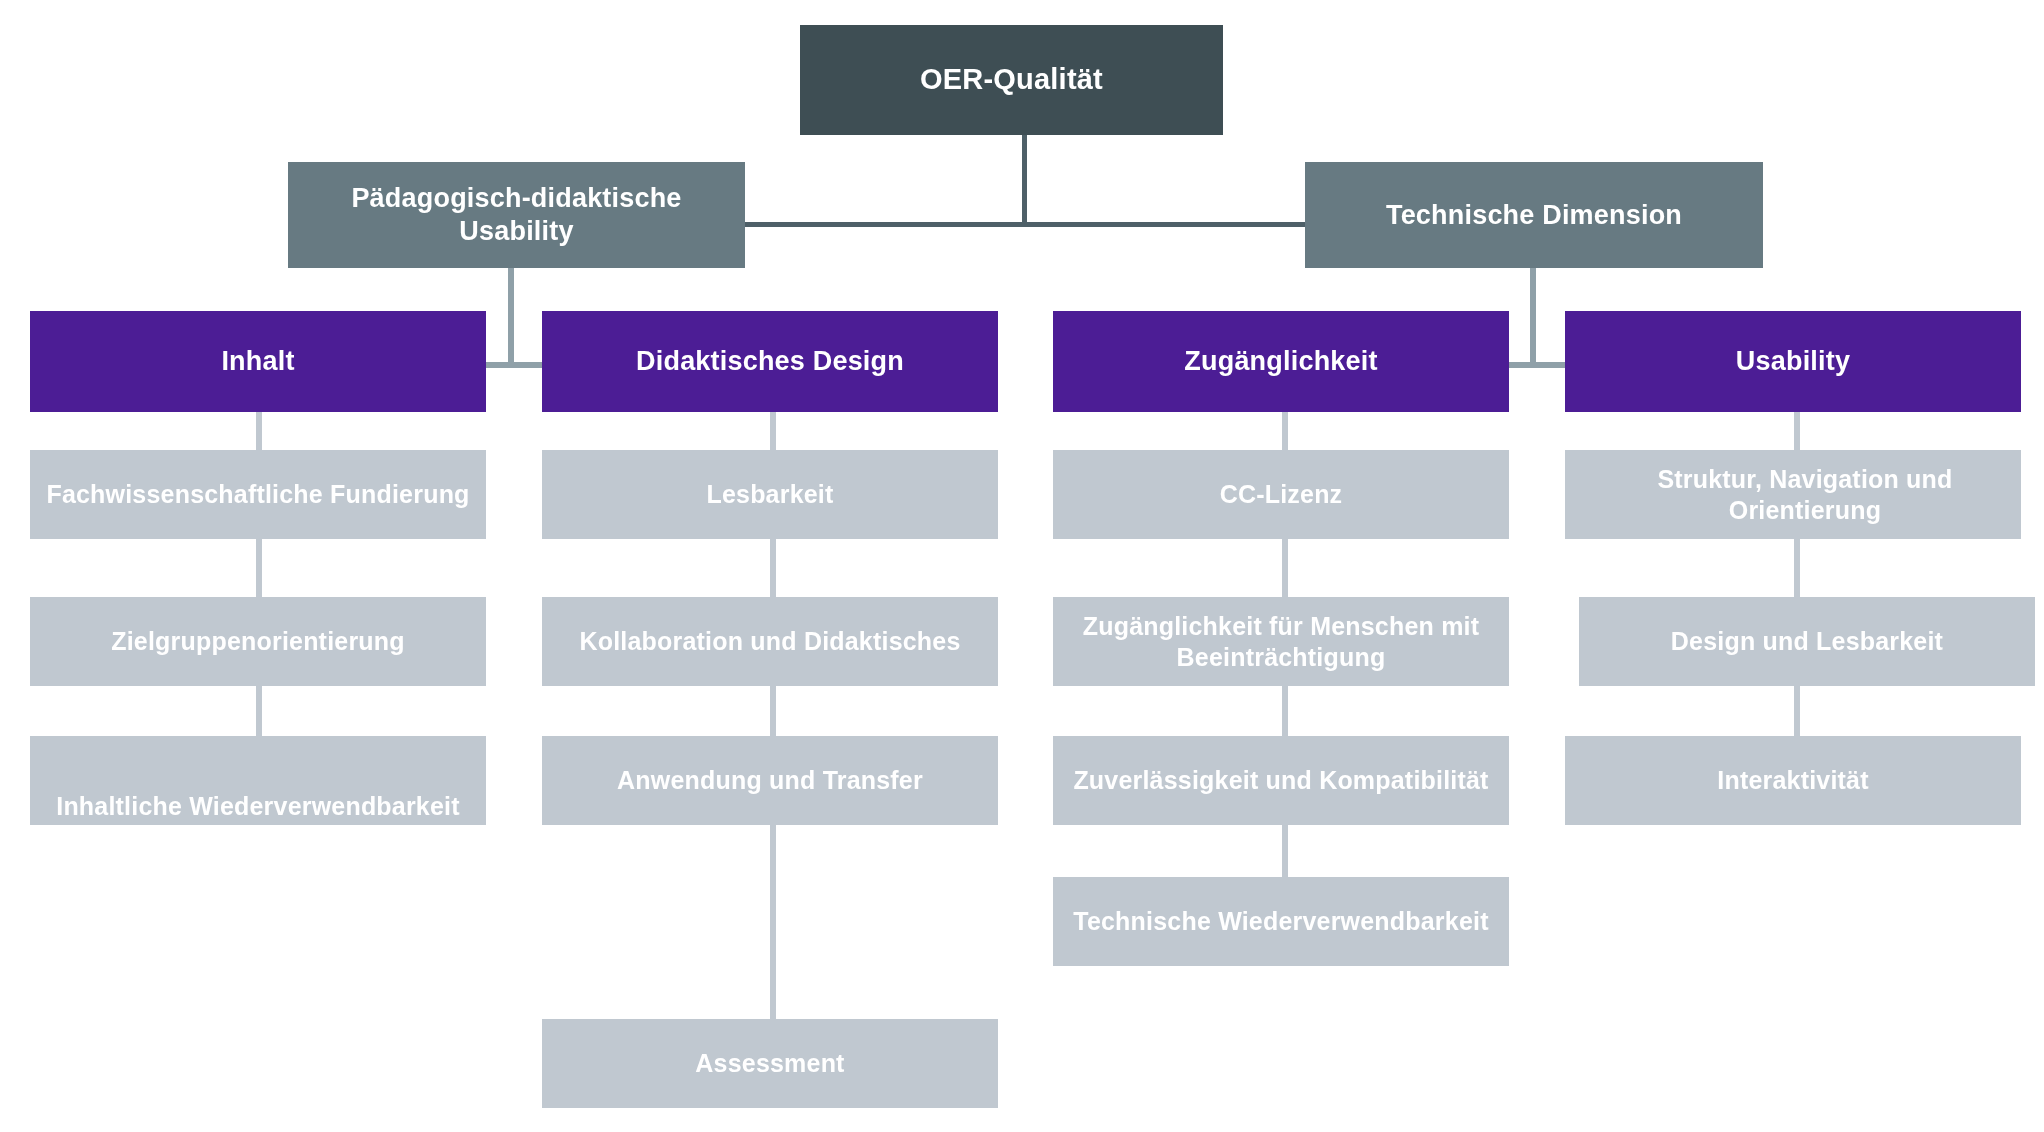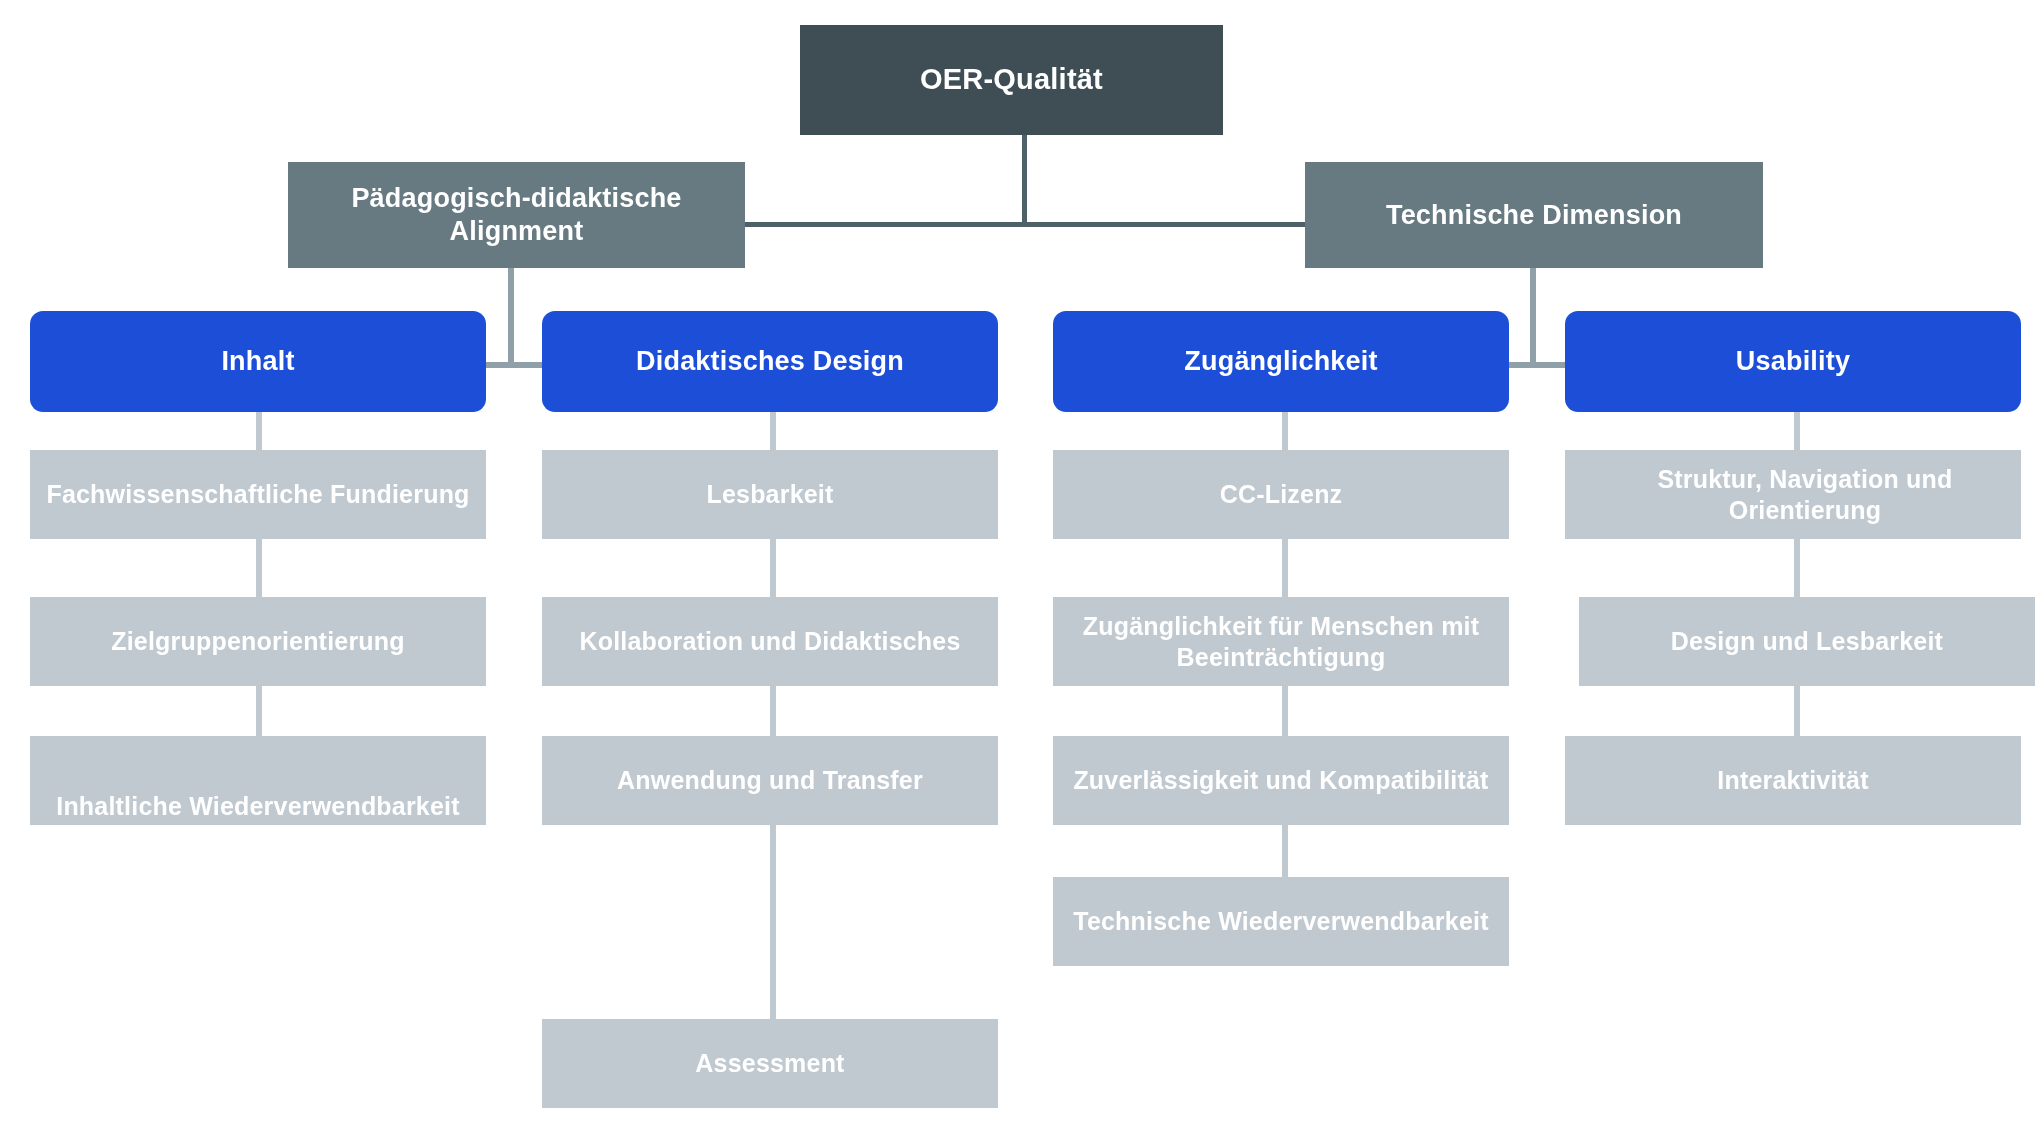--- a/index.html
+++ b/index.html
@@ -38,24 +38,23 @@
     background: #3e4e54;
     font-size: 29px;
     letter-spacing: 0.2px;
   }
   .lvl-dim {
     background: #677a82;
     font-size: 27px;
     letter-spacing: 0.2px;
   }
   .lvl-cat {
-    background: #1d4ed8;
+    background: #4c1d95;
     font-size: 27px;
     letter-spacing: 0.2px;
-    border-radius: 13px;
   }
   .lvl-leaf {
     background: #c0c8d0;
     font-size: 25px;
     letter-spacing: 0.2px;
   }
   .conn {
     position: absolute;
     z-index: 1;
   }
@@ -81,21 +80,21 @@
   <div class="conn conn-light" style="left:256px; top:400px; width:6px; height:420px;"></div>
   <div class="conn conn-light" style="left:770px; top:400px; width:6px; height:700px;"></div>
   <div class="conn conn-light" style="left:1282px; top:400px; width:6px; height:560px;"></div>
   <div class="conn conn-light" style="left:1794px; top:400px; width:6px; height:420px;"></div>
 
   <div class="node lvl-root" style="left:800px; top:25px; width:423px; height:110px;">
     <span class="node-label">OER-Qualität</span>
   </div>
 
   <div class="node lvl-dim" style="left:288px; top:162px; width:457px; height:106px;">
-    <span class="node-label">Pädagogisch-didaktische Alignment</span>
+    <span class="node-label">Pädagogisch-didaktische Usability</span>
   </div>
   <div class="node lvl-dim" style="left:1305px; top:162px; width:458px; height:106px;">
     <span class="node-label">Technische Dimension</span>
   </div>
 
   <div class="node lvl-cat" style="left:30px; top:311px; width:456px; height:101px;">
     <span class="node-label">Inhalt</span>
   </div>
   <div class="node lvl-cat" style="left:542px; top:311px; width:456px; height:101px;">
     <span class="node-label">Didaktisches Design</span>

